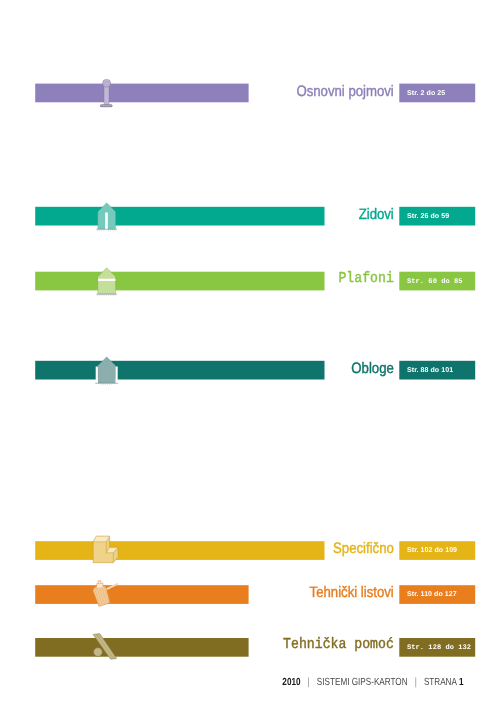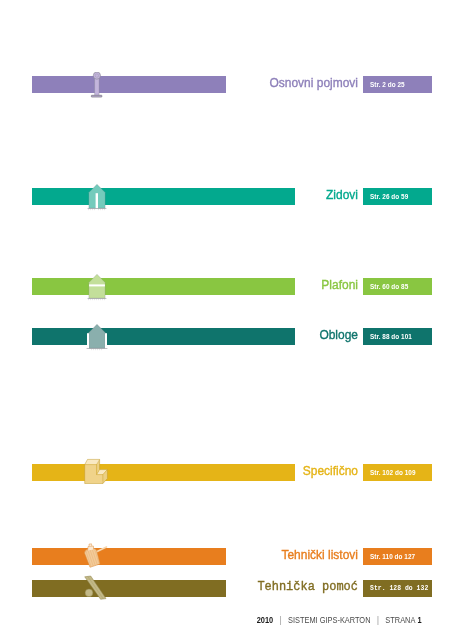--- a/index.html
+++ b/index.html
@@ -53,21 +53,21 @@
             <path d="M8.6 25.9 v1.3"></path>
             <path d="M12.6 25.9 v1.3"></path>
             <path d="M14.6 25.9 v1.3"></path>
             <path d="M16.6 25.9 v1.3"></path>
             <path d="M18.6 25.9 v1.3"></path>
           </g>
         </svg>
         <div class="label" style="color:#03a98e;-webkit-text-stroke:0.38px #03a98e">Zidovi</div>
         <div class="badge" style="background:#03a98e">Str. 26 do 59</div>
       </div>
-      <div class="row" style="top: 278px;">
+      <div class="row" style="top: 247px; font-family: Liberation Mono, monospace;">
         <div class="bar" style="width:263px;background:#89c641"></div>
         <svg class="icon" width="22" height="30" viewBox="0 0 22 30" style="left:86px;top:-5px">
           <path d="M11 1.3 L19.1 9.5 L19.1 25.2 L2.9 25.2 L2.9 9.5 Z" fill="#c3df9a" stroke="#7d7d86" stroke-width=".55" stroke-opacity=".42" stroke-linejoin="round"></path>
           <rect x="3.1" y="11.4" width="15.8" height="2" fill="#ffffff"></rect>
           <path d="M1.6 25.5 H20.4" stroke="#7d7d86" stroke-width=".8" stroke-opacity=".62"></path>
           <g stroke="#7d7d86" stroke-width=".45" stroke-opacity=".45">
             <path d="M2.6 25.9 v1.3"></path>
             <path d="M4.6 25.9 v1.3"></path>
             <path d="M6.6 25.9 v1.3"></path>
             <path d="M8.6 25.9 v1.3"></path>
@@ -93,35 +93,35 @@
             <path d="M7.6 25.9 v1.3"></path>
             <path d="M9.6 25.9 v1.3"></path>
             <path d="M11.6 25.9 v1.3"></path>
             <path d="M13.6 25.9 v1.3"></path>
             <path d="M15.6 25.9 v1.3"></path>
           </g>
         </svg>
         <div class="label" style="color:#0f746c;-webkit-text-stroke:0.38px #0f746c">Obloge</div>
         <div class="badge" style="background:#0f746c">Str. 88 do 101</div>
       </div>
-      <div class="row" style="top: 464px;">
+      <div class="row" style="top: 492px;">
         <div class="bar" style="width:263px;background:#e5b417"></div>
         <svg class="icon" width="28" height="32" viewBox="0 0 28 32" style="left:82px;top:-7.5px">
           <path d="M2.7 7.6 L14.6 7.6 L14.6 17.6 L20.9 17.6 L20.9 26.5 L2.7 26.5 Z" fill="#f0d38a"></path>
           <path d="M2.7 7.6 L5.5 2.4 L17.6 2.4 L14.6 7.6 Z" fill="#f9e9c3"></path>
           <path d="M14.6 7.6 L17.6 2.4 L17.6 12.6 L14.6 17.6 Z" fill="#ecd084"></path>
           <path d="M14.6 17.6 L17.6 12.6 L25.4 12.6 L20.9 17.6 Z" fill="#f9e9c3"></path>
           <path d="M20.9 17.6 L25.4 12.6 L25.4 21.6 L20.9 26.5 Z" fill="#ecd084"></path>
           <path d="M2.7 7.6 L5.5 2.4 L17.6 2.4 L17.6 12.6 L25.4 12.6 L25.4 21.6 L20.9 26.5 L2.7 26.5 Z" fill="none" stroke="#c39a2b" stroke-width=".5" stroke-linejoin="round"></path>
           <path d="M2.7 7.6 L14.6 7.6 L14.6 17.6 L20.9 17.6 L20.9 26.5 M14.6 7.6 L17.6 2.4 M14.6 17.6 L17.6 12.6 M20.9 17.6 L25.4 12.6" fill="none" stroke="#c39a2b" stroke-width=".45" stroke-opacity=".85"></path>
         </svg>
         <div class="label" style="color:#e5b417;-webkit-text-stroke:0.38px #e5b417">Specifično</div>
         <div class="badge" style="background:#e5b417">Str. 102 do 109</div>
       </div>
-      <div class="row" style="top: 548px;">
+      <div class="row" style="top: 532px;">
         <div class="bar" style="width:194px;background:#e87e1e"></div>
         <svg class="icon" width="34" height="34" viewBox="0 0 34 34" style="left:75px;top:-9px">
           <path d="M17.0 15.0 L31.4 8.0" fill="none" stroke="#f7d9b4" stroke-width="1.8" stroke-linecap="round"></path>
           <path d="M17.6 16.1 L31.5 9.3" fill="none" stroke="#dd8c3a" stroke-width=".4" stroke-opacity=".7"></path>
           <path d="M9.5 14.0 Q9.4 11.0 14.5 9.6 Q20.4 8.2 21.6 11.5 L25.0 25.0 L15.0 28.3 Z" fill="#f2cb9a" stroke="#dd8c3a" stroke-width=".5" stroke-linejoin="round"></path>
           <g stroke="#dd8c3a" stroke-width=".35" stroke-opacity=".6">
             <path d="M10.9 11.9 L16.0 27.7"></path>
             <path d="M12.9 11.3 L18.2 27.1"></path>
             <path d="M15.0 10.7 L20.3 26.5"></path>
             <path d="M17.2 10.2 L22.4 25.9"></path>

